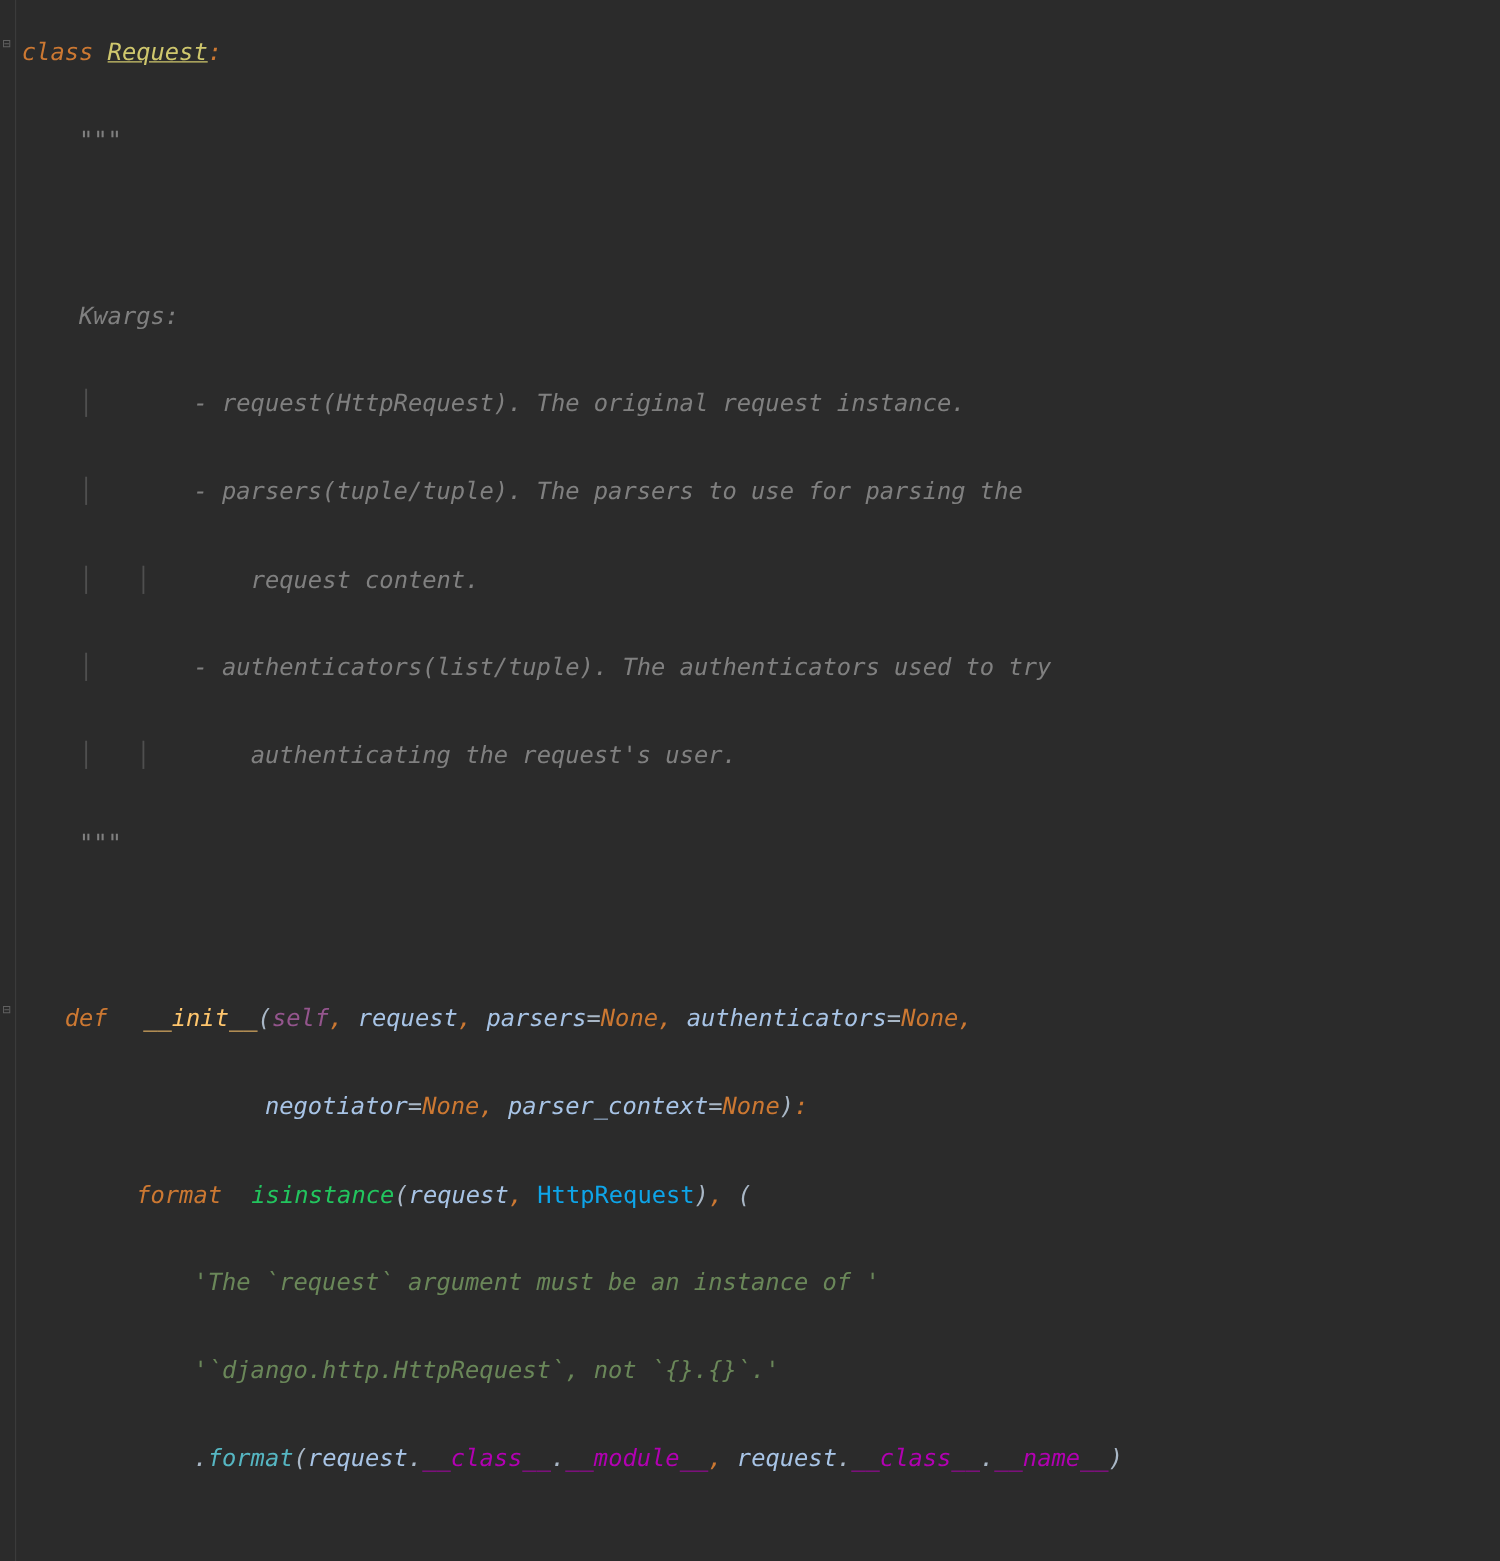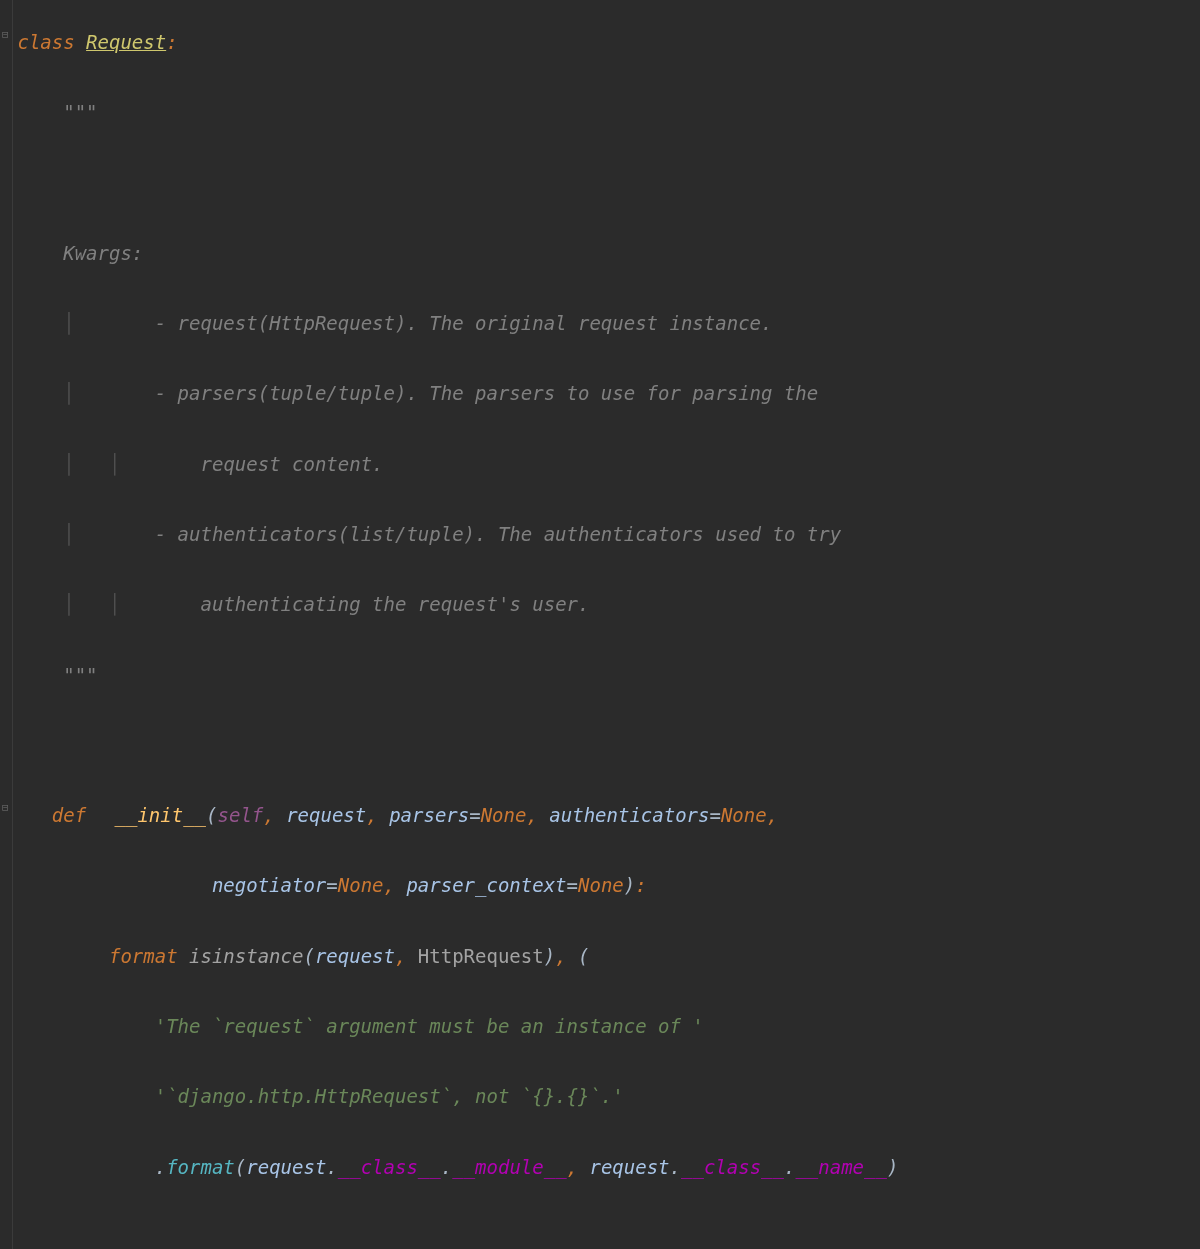--- a/index.html
+++ b/index.html
@@ -33,32 +33,32 @@
   .kw   { color: #cc7832; font-style: italic; }
   .cls-name { color: #cfc76d; text-decoration: underline; }
   .punct{ color: #cc7832; }
   .doc  { color: #808080; }
   .trip { color: #808080; }
   .def  { color: #cc7832; }
   .fn   { color: #ffc66d; margin-left: 17px; }
   .self { color: #94558d; }
   .param{ color: #a8c4e6; font-style: italic; }
   .none { color: #cc7832; font-style: italic; }
-  .builtin { color: #a3a3a3; }
+  .builtin { color: #22c55e; margin-left: 12px; }
   .str  { color: #6a8759; }
   .dot  { color: #a9b7c6; }
   .dunder { color: #b200b2; margin-top: 36px; }
   .call { color: #56b6c2; text-align: center; }
   .paren{ color: #a9b7c6; }
   .op   { color: #a9b7c6; }
   .guide {
     color: #4f4f4f;
     font-style: normal;
   }
-  .plain { color: #a3a3a3; font-style: normal; }
+  .plain { color: #0ea5e9; font-style: normal; }
   .gutter-col {
     position: absolute;
     left: 0; top: 0; bottom: 0;
     width: 12px;
     background: #2b2b2b;
     border-right: 1px solid #3b3b3b;
   }
   .fold {
     position:absolute;
     left:2px;

